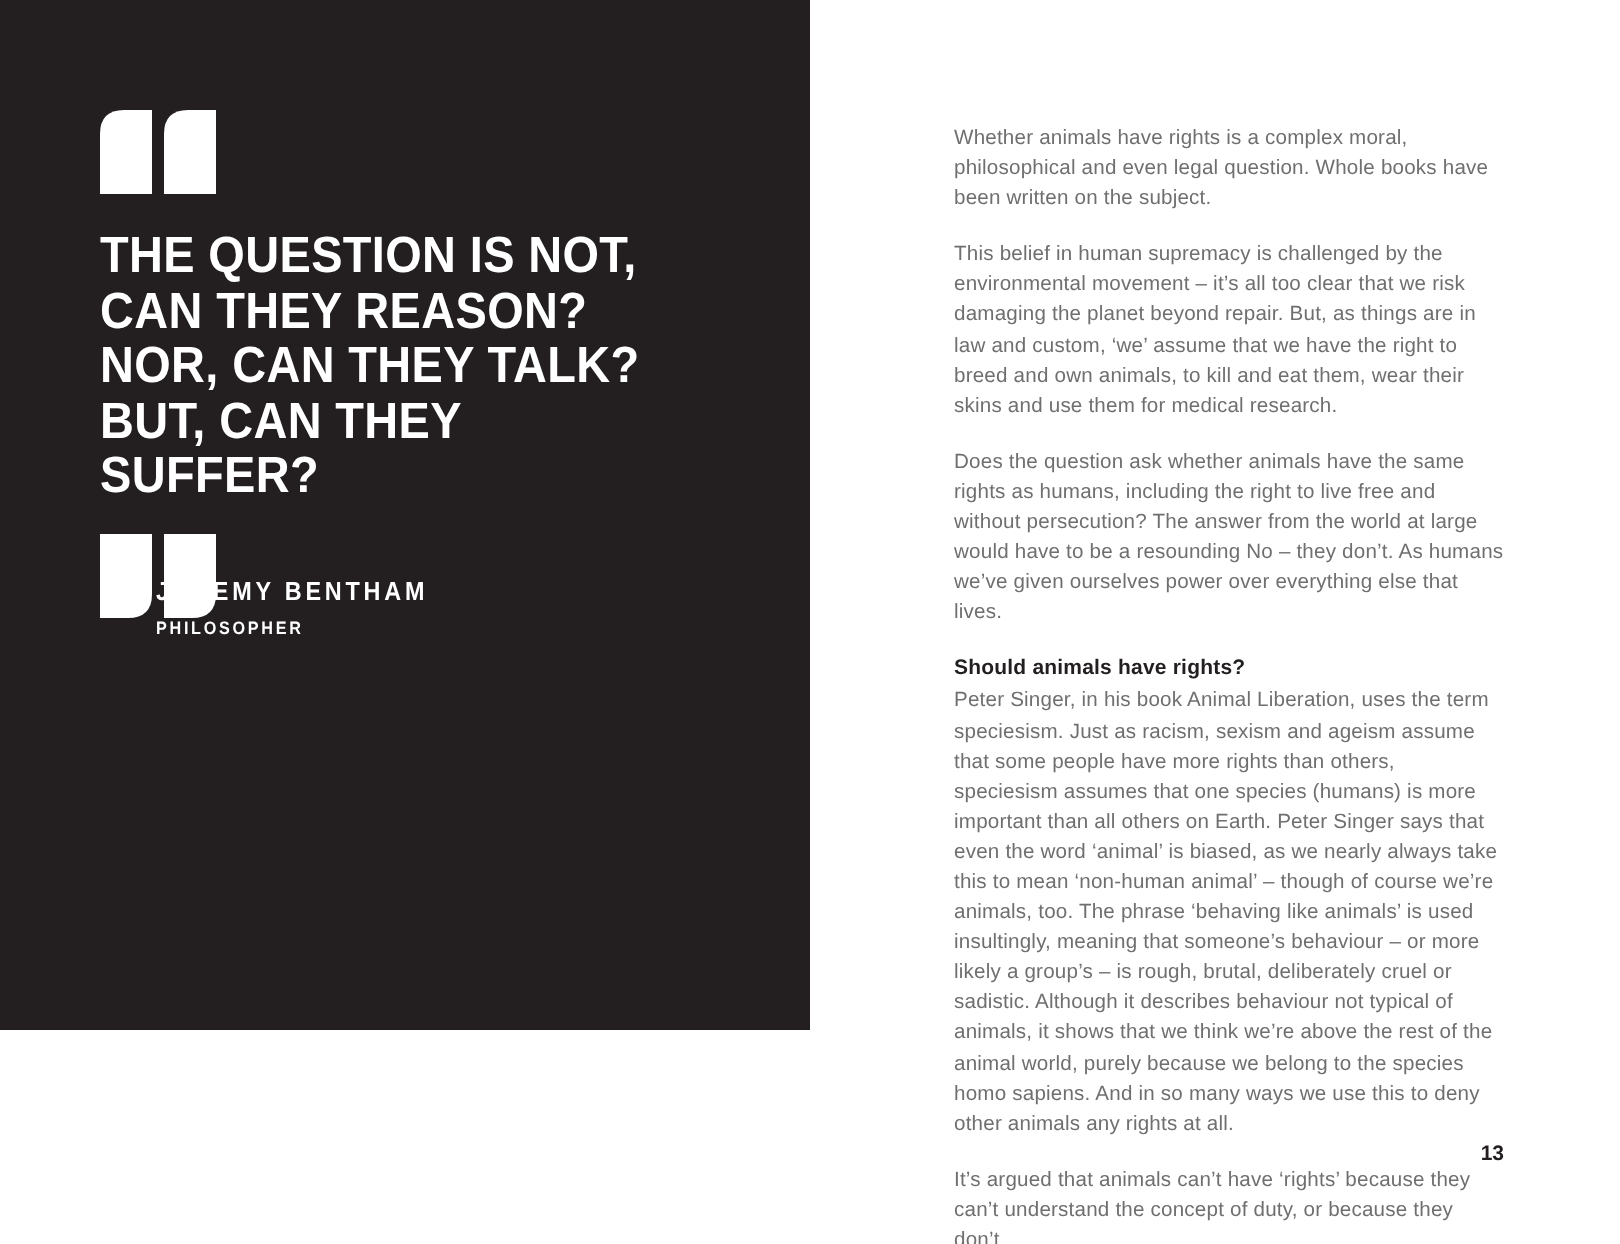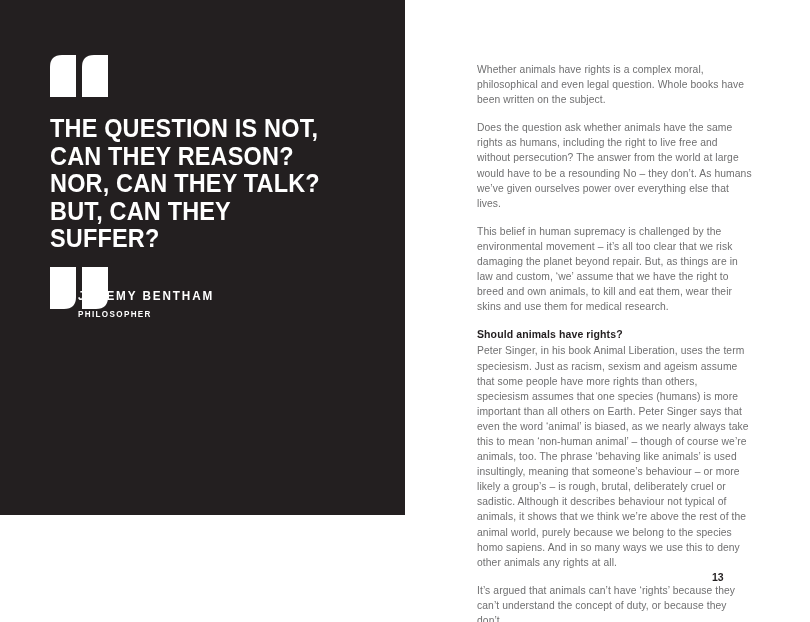--- a/index.html
+++ b/index.html
@@ -122,20 +122,21 @@
     color: #231f20 !important;
     font-weight: bold;
     font-size: 10.5px !important;
     line-height: 15px !important;
   }
   .page-number {
     position: absolute;
     right: 58px;
     top: 571px;
     width: 40px;
+    text-align: right;
     color: #231f20;
     font-size: 10.5px;
     font-weight: bold;
   }
 </style>
 </head>
 <body>
 
 <div class="spread">
 
@@ -169,22 +170,22 @@
       <span class="attrib-role">PHILOSOPHER</span>
     </div>
   </div>
 
   <div class="gutter"></div>
 
   <div class="page-right">
 
     <div class="body-col">
       <p>Whether animals have rights is a complex moral, philosophical and even legal question. Whole books have been written on the subject.</p>
+      <p>This belief in human supremacy is challenged by the environmental movement – it’s all too clear that we risk damaging the planet beyond repair. But, as things are in law and custom, ‘we’ assume that we have the right to breed and own animals, to kill and eat them, wear their skins and use them for medical research.</p>
       <p>Does the question ask whether animals have the same rights as humans, including the right to live free and without persecution? The answer from the world at large would have to be a resounding No – they don’t. As humans we’ve given ourselves power over everything else that lives.</p>
-      <p>This belief in human supremacy is challenged by the environmental movement – it’s all too clear that we risk damaging the planet beyond repair. But, as things are in law and custom, ‘we’ assume that we have the right to breed and own animals, to kill and eat them, wear their skins and use them for medical research.</p>
 
       <p class="sub-head">Should animals have rights?</p>
 
       <p>Peter Singer, in his book Animal Liberation, uses the term speciesism. Just as racism, sexism and ageism assume that some people have more rights than others, speciesism assumes that one species (humans) is more important than all others on Earth.  Peter Singer says that even the word ‘animal’ is biased, as we nearly always take this to mean ‘non-human animal’ – though of course we’re animals, too. The phrase ‘behaving like animals’ is used insultingly, meaning that someone’s behaviour – or more likely a group’s – is rough, brutal, deliberately cruel or sadistic. Although it describes behaviour not typical of animals, it shows that we think we’re above the rest of the animal world, purely because we belong to the species homo sapiens. And in so many ways we use this to deny other animals any rights at all.</p>
       <p>It’s argued that animals can’t have ‘rights’ because they can’t understand the concept of duty, or because they don’t</p>
     </div>
 
     <div class="page-number">13</div>
   </div>
 

